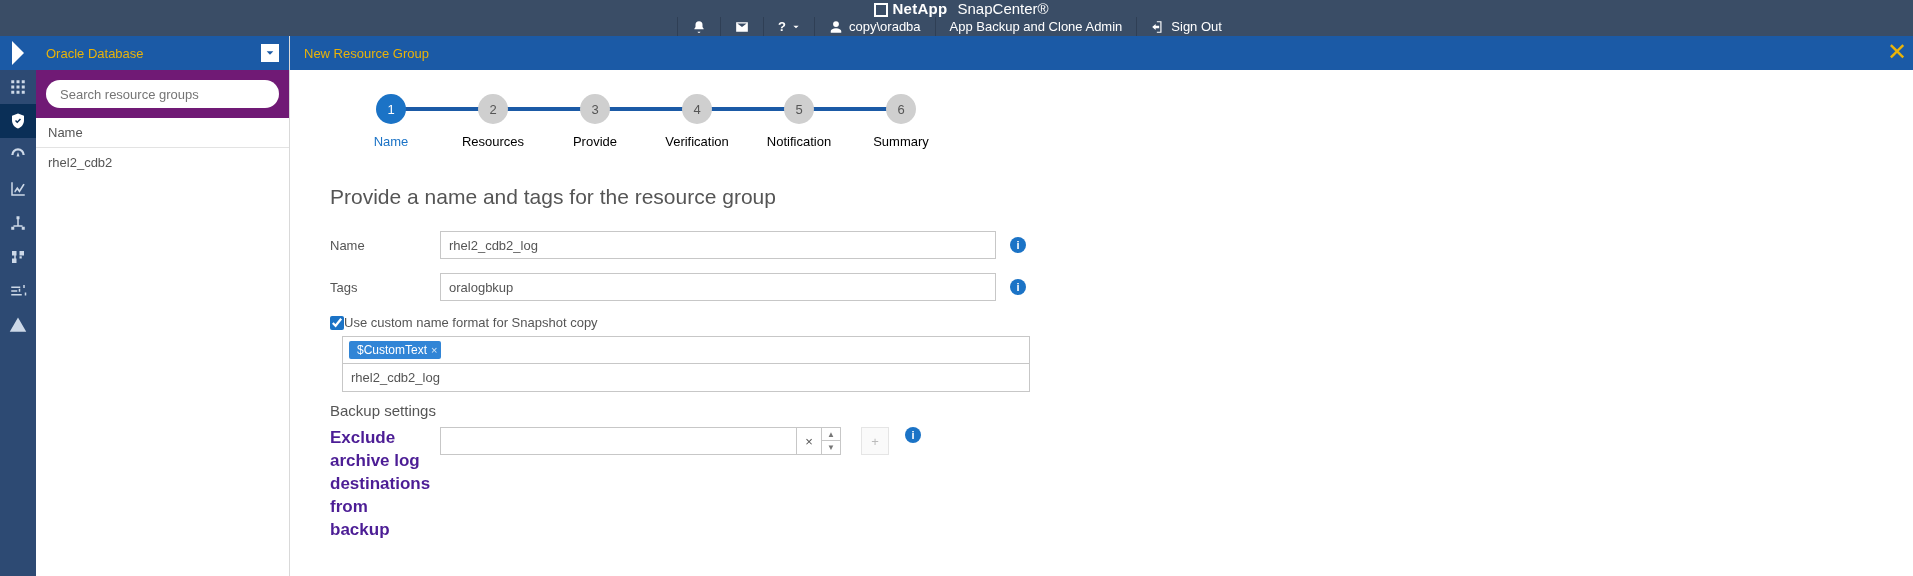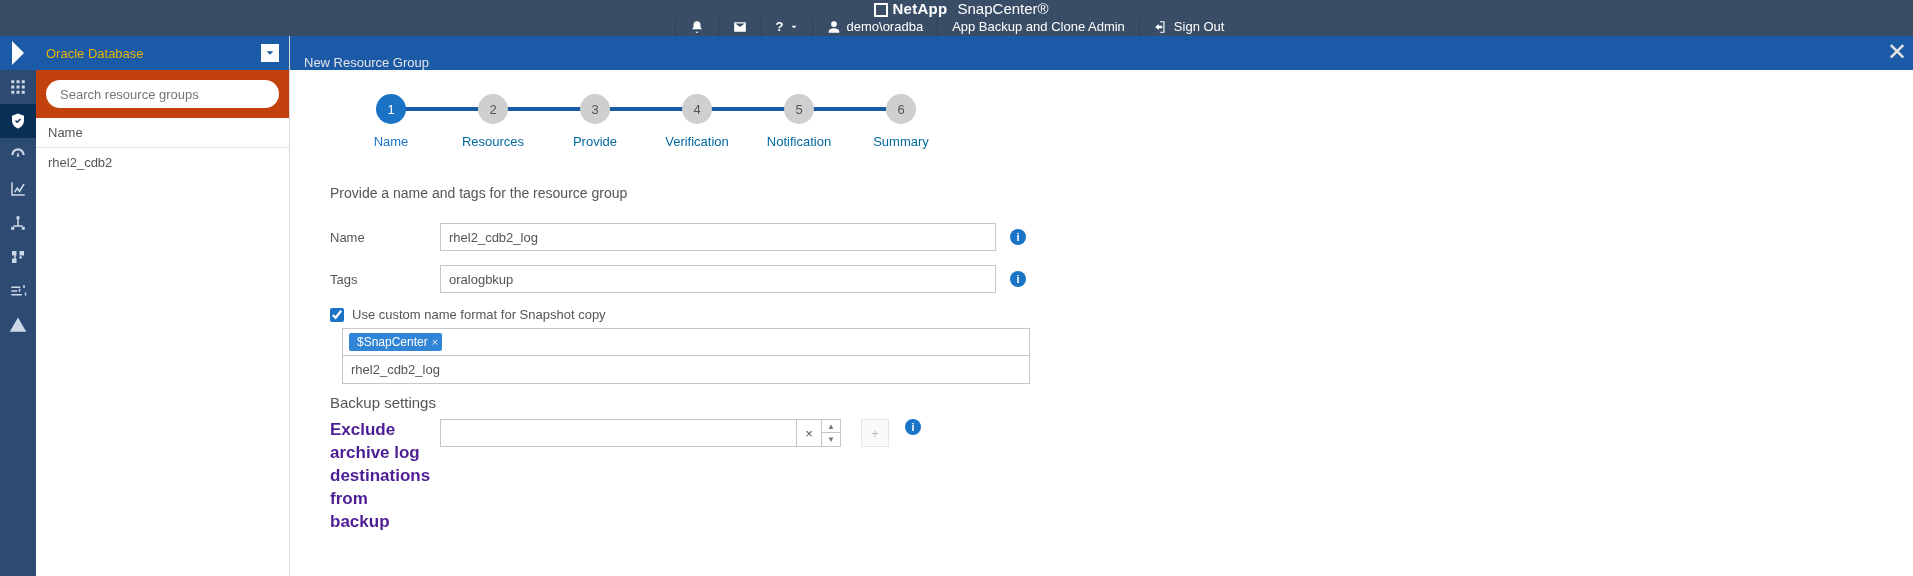--- a/index.html
+++ b/index.html
@@ -24,51 +24,51 @@
   
   .rail { width: 36px; background: #2d4a73; display:flex; flex-direction:column; }
   .rail .sub { height:34px; background:#1b5aa6; display:flex;align-items:center;justify-content:center;}
   .rail-item { height:34px; display:flex; align-items:center; justify-content:center; cursor:pointer;}
   .rail-item.active { background:#0a2f57; }
   .rail-item svg { width:18px; height:18px; fill:#cdd9e8; }
 
   
   .sidepanel { width: 254px; display:flex; flex-direction:column; border-right:1px solid #d9d9d9;}
   .side-sub { height:34px; background:#1b5aa6; display:flex; align-items:center; padding:0 10px; color:#eab308; gap:10px;}
-  .searchwrap { padding:10px; background:#c2410c;}
+  .searchwrap { padding:10px; background:#701a75;}
   .searchbox { width:100%; height:28px; border-radius:14px; border:none; padding:0 14px; font-size:13px; outline:none; background:#fff;}
   .colhdr { height:30px; display:flex; align-items:center; padding:0 12px; background:#fff; border-bottom:1px solid #e3e3e3; color:#555;}
   .rglist { flex:1; overflow:auto; }
   .rgrow { height:28px; display:flex; align-items:center; padding:0 12px; color:#555; cursor:pointer;}
 
   
   .maincol { flex:1; display:flex; flex-direction:column; }
-  .main-sub { height:34px; background:#1b5aa6; display:flex; align-items:flex-end; padding:0 14px; color:#e5e5e5; position:relative;}
+  .main-sub { height:34px; background:#1b5aa6; display:flex; align-items:center; padding:0 14px; color:#eab308; position:relative;}
   .main-sub .close { position:absolute; right:6px; top:2px; font-size:24px; cursor:pointer; font-weight:300;}
   .content { flex:1; padding: 24px 40px; overflow:auto; color:#555;}
 
   
   .stepper { display:flex; align-items:flex-start; margin-bottom: 36px; margin-left: 10px; }
   .step { display:flex; flex-direction:column; align-items:center; width:102px; position:relative;}
   .step .circle { width:30px; height:30px; border-radius:50%; background:#cfcfcf; color:#555; display:flex; align-items:center; justify-content:center; font-size:13px; z-index:2;}
   .step.active .circle { background:#1b73c6; color:#fff; }
-  .step .lbl { margin-top:10px; font-size:13px; color:#0369a1; text-align:center;}
+  .step .lbl { margin-top:10px; font-size:13px; color:#000000; text-align:center;}
   .step.active .lbl { color:#1b73c6; }
   .bar { height:4px; background:#1b5aa6; position:absolute; top:13px; left:50%; width:102px; z-index:1;}
   .step:last-child .bar { display:none; }
 
-  .section-title { font-size:14px; color:#555; margin-bottom: 22px; }
+  .section-title { font-size:21px; color:#555; margin-bottom: 22px; }
   .section-title.small { font-size:15px; margin-top: 6px; margin-bottom: 8px;}
 
   .formrow { display:flex; align-items:center; margin-bottom: 14px; }
   .formrow label { width:110px; font-size:13px; color:#555;}
   .formrow input[type=text] { width: 556px; height:28px; border:1px solid #c7c7c7; padding:0 8px; font-size:13px; color:#555;}
   .info { width:16px; height:16px; margin-left:14px; border-radius:50%; background:#1b73c6; color:#fff; display:flex; align-items:center; justify-content:center; font-size:11px; font-weight:700; cursor:pointer;}
 
-  .checkrow { display:flex; align-items:center; gap:8px; margin-bottom:6px; font-size:13px; color:#555;}
+  .checkrow { display:flex; align-items:center; margin-bottom:6px; font-size:13px; color:#555;}
   .checkrow input { width:14px; height:14px; accent-color:#1b73c6;}
 
   .tokenbox { width: 688px; border:1px solid #c7c7c7; margin-left:0; }
   .token-row { padding:4px 6px; border-bottom:1px solid #c7c7c7; display:flex; gap:4px;}
   .token { background:#3185d6; color:#fff; font-size:12px; padding:2px 4px 2px 8px; border-radius:2px; display:flex; align-items:center; gap:4px;}
   .token .x { opacity:.8; cursor:pointer; font-size:11px;}
   .token-input { border:none; outline:none; width:100%; padding:6px 8px; font-size:13px; color:#555;}
 
   .exclude-row { display:flex; align-items:flex-start; gap:10px; }
   .exclude-label { width:100px; font-size:17px; color:#4c1d95; line-height:1.35;font-weight:bold; }
@@ -104,21 +104,21 @@
     <div class="top-btn">
       <span style="font-weight:700">?</span>
       <svg viewBox="0 0 24 24" style="width:8px;height:8px">
           <path d="M4 8l8 8 8-8z"></path>
         </svg>
     </div>
     <div class="top-btn">
       <svg viewBox="0 0 24 24">
           <path d="M12 12a5 5 0 100-10 5 5 0 000 10zm0 2c-5 0-9 2.5-9 5v3h18v-3c0-2.5-4-5-9-5z"></path>
         </svg>
-      <span>demo\oradba</span>
+      <span>copy\oradba</span>
     </div>
     <div class="top-btn">
       <span>App Backup and Clone Admin</span>
     </div>
     <div class="top-btn">
       <svg viewBox="0 0 24 24">
           <path d="M10 2h8v20h-8v-2h6V4h-6zM2 12l6-5v3h6v4H8v3z"></path>
         </svg>
       <span>Sign Out</span>
     </div>
@@ -253,21 +253,21 @@
       </div>
 
       <div class="checkrow">
         <input type="checkbox" checked="" style="">
         <span>Use custom name format for Snapshot copy</span>
       </div>
 
       <div class="tokenbox" style="margin-left:12px">
         <div class="token-row">
           <span class="token">
-            <span>$SnapCenter</span>
+            <span>$CustomText</span>
             <span class="x">×</span>
           </span>
         </div>
         <input class="token-input" type="text" value="rhel2_cdb2_log" style="">
       </div>
 
       <div class="section-title small" style="margin-top:10px">Backup settings</div>
 
       <div class="exclude-row">
         <div class="exclude-label">Exclude archive log destinations from backup</div>

